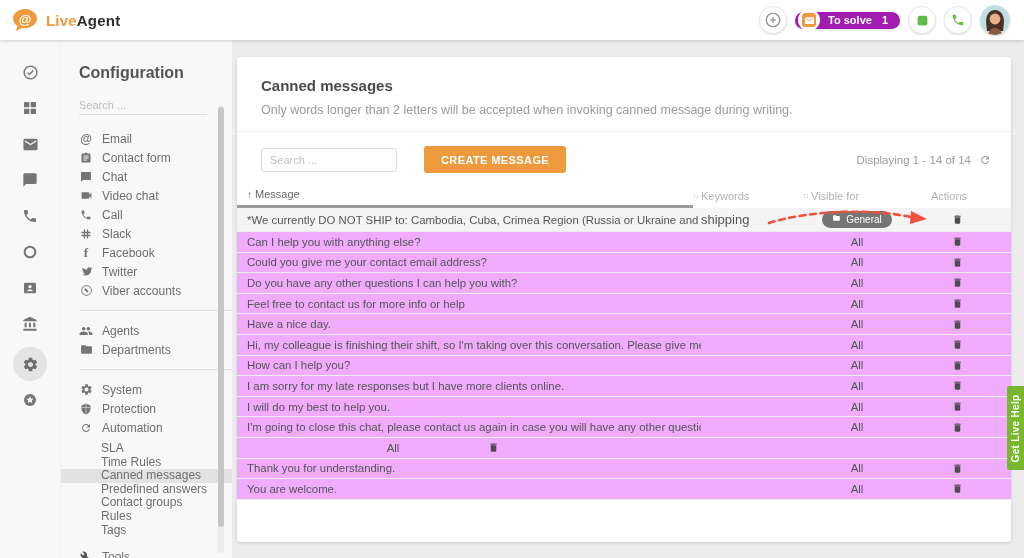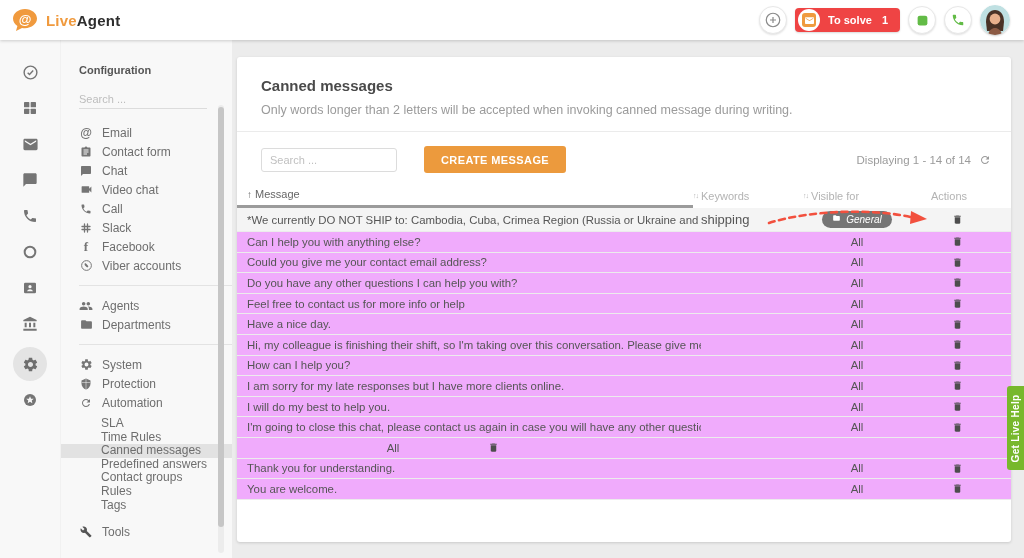--- a/index.html
+++ b/index.html
@@ -7,36 +7,36 @@
 
   
   .topbar { position:absolute; left:0; top:0; width:1024px; height:40px; background:#ffffff; box-shadow:0 1px 3px rgba(0,0,0,.18); z-index:30; display:flex; align-items:center; }
   .logo { display:flex; align-items:center; margin-left:12px; }
   .logo-bubble { width:26px; height:24px; position:relative; }
   .logo-text { margin-left:8px; font-size:15px; font-weight:bold; letter-spacing:.2px; }
   .logo-live { color:#f09a3e; }
   .logo-agent { color:#2e2e2e; }
   .topbar-right { margin-left:auto; display:flex; align-items:center; gap:8px; margin-right:14px; }
   .circle-btn { width:28px; height:28px; border-radius:50%; background:#fff; border:1px solid #e8e8e8; box-shadow:0 1px 2px rgba(0,0,0,.12); display:flex; align-items:center; justify-content:center; cursor:pointer; }
-  .tosolve { height:24px; background:#ef4444; border-radius:4px; display:flex; align-items:center; padding:0 12px 0 3px; box-shadow:0 1px 2px rgba(0,0,0,.15); cursor:pointer; }
+  .tosolve { height:17px; background:#a21caf; border-radius:11px; display:flex; align-items:center; padding:0 12px 0 3px; box-shadow:0 1px 2px rgba(0,0,0,.15); cursor:pointer; }
   .tosolve-disc { width:22px; height:22px; background:#fff; border-radius:50%; display:flex; align-items:center; justify-content:center; margin-right:8px; }
   .tosolve-sq { width:14px; height:14px; background:#ef9a3e; border-radius:3px; display:flex; align-items:center; justify-content:center; }
   .tosolve-label { color:#fff; font-size:11px; font-weight:bold; margin-right:10px; }
   .tosolve-count { color:#fff; font-size:11px; font-weight:bold; }
   .avatar { width:30px; height:30px; border-radius:50%; overflow:hidden; box-shadow:0 1px 2px rgba(0,0,0,.2); cursor:pointer; }
 
   
   .rail { position:absolute; left:0; top:40px; width:60px; height:518px; background:#f8f8f8; z-index:20; }
   .rail-item { width:60px; height:36px; display:flex; align-items:center; justify-content:center; cursor:pointer; }
   .rail-item.active .rail-disc { background:#e4e4e4; }
   .rail-disc { width:34px; height:34px; border-radius:50%; display:flex; align-items:center; justify-content:center; }
 
   
   .sidebar { position:absolute; left:60px; top:40px; width:172px; height:518px; background:#f8f8f8; border-left:1px solid #f1f1f1; z-index:19; }
-  .sidebar-title { font-size:11px; font-weight:bold; color:#555; margin:24px 0 0 18px; }
+  .sidebar-title { font-size:16px; font-weight:bold; color:#555; margin:24px 0 0 18px; }
   .sidebar-search { margin:14px 18px 0 18px; width:128px; border:none; border-bottom:1px solid #dcdcdc; background:transparent; font-size:11px; color:#777; padding:3px 0; outline:none; }
   .sidebar-search::placeholder { color:#bdbdbd; }
   .side-list { margin-top:14px; }
   .side-item { display:flex; align-items:center; height:19px; padding-left:18px; cursor:pointer; font-size:12px; color:#6e6e6e; }
   .side-item .s-icon { width:14px; display:flex; justify-content:center; margin-right:9px; color:#757575; font-weight:bold; font-size:12px; }
   .side-sub { display:block; height:13.6px; line-height:13.6px; padding-left:40px; font-size:12px; color:#6e6e6e; cursor:pointer; }
   .side-sub.selected { background:#e2e2e2; }
   .side-divider { height:1px; background:#e3e3e3; margin:10px 0 10px 18px; }
   .side-scroll { position:absolute; right:8px; top:65px; width:6px; height:448px; background:#ececec; border-radius:3px; }
   .side-thumb { position:absolute; left:0; top:2px; width:6px; height:420px; background:#c6c6c6; border-radius:3px; cursor:pointer; }
@@ -63,21 +63,21 @@
   .sort-asc { font-size:10px; color:#666; }
   .sort-both { font-size:7px; letter-spacing:-1px; color:#b3b3b3; }
   .tbody { }
   .trow { display:flex; align-items:center; height:20.6px; border-bottom:1px solid #ececec; position:relative; background:#f0abfc; }
   .trow.row-highlight { height:24px; background:#f4f4f4; }
   .cell-message { flex:1; padding-left:10px; font-size:11.4px; color:#555; white-space:nowrap; overflow:hidden; }
   .cell-keywords { width:110px; font-size:13px; color:#555; }
   .cell-visible { width:92px; text-align:center; font-size:11.4px; color:#555; }
   .cell-actions { width:108px; display:flex; justify-content:center; }
   .trash-btn { background:none; border:none; cursor:pointer; display:flex; align-items:center; }
-  .badge { display:none; gap:5px; background:#757575; color:#fff; border-radius:10px; font-size:10px; padding:3px 10px;font-style:italic; }
+  .badge { display:none; gap:5px; background:#757575; color:#fff; border-radius:10px; font-size:10px; padding:3px 10px; }
   .arrow-annotation { position:absolute; left:528px; top:-3px; width:172px; height:28px; pointer-events:none; z-index:5; }
 
   
   .live-help { position:absolute; right:0; top:386px; width:17px; height:84px; background:#77b82c; border-radius:3px 0 0 3px; cursor:pointer; z-index:40; display:flex; align-items:center; justify-content:center; }
   .live-help span { transform:rotate(-90deg); white-space:nowrap; color:#fff; font-size:10px; font-weight:bold; letter-spacing:.3px; }
 
   svg { display:block; }
 </style>
 </head>
 <body>
@@ -269,20 +269,28 @@
         </span>
         <span>Slack</span>
       </div>
     <div class="side-item">
         <span class="s-icon" style="font-family:'Liberation Serif',serif;font-size:13px;">f</span>
         <span>Facebook</span>
       </div>
     <div class="side-item">
         <span class="s-icon">
           <svg width="13" height="13" viewBox="0 0 24 24">
+            <path d="M22 5.8c-.7.3-1.5.6-2.3.7.8-.5 1.4-1.3 1.7-2.2-.8.5-1.6.8-2.5 1-1.6-1.7-4.4-1.3-5.4.8-.4.8-.5 1.7-.3 2.5-3.2-.2-6.2-1.7-8.2-4.2-1 1.8-.5 4.1 1.2 5.3-.6 0-1.2-.2-1.8-.5 0 1.9 1.3 3.5 3.2 3.9-.6.2-1.2.2-1.8.1.5 1.6 2 2.7 3.7 2.8-1.6 1.2-3.5 1.9-5.5 1.6 1.8 1.1 3.8 1.8 5.9 1.8 7.1 0 11.1-6 10.9-11.3.8-.6 1.4-1.3 2.2-2.3z" fill="#757575"></path>
+          </svg>
+        </span>
+        <span>Twitter</span>
+      </div>
+    <div class="side-item">
+        <span class="s-icon">
+          <svg width="13" height="13" viewBox="0 0 24 24">
             <circle cx="12" cy="12" r="9" fill="none" stroke="#757575" stroke-width="1.8"></circle>
             <path d="M9 7.5c2.5 1 5.5 4 6.5 6.5l-2 1.5c-1.5-.5-4.5-3.5-5-5z" fill="#757575"></path>
           </svg>
         </span>
         <span>Viber accounts</span>
       </div>
     <div class="side-divider"></div>
     <div class="side-item">
         <span class="s-icon">
           <svg width="14" height="14" viewBox="0 0 24 24">

